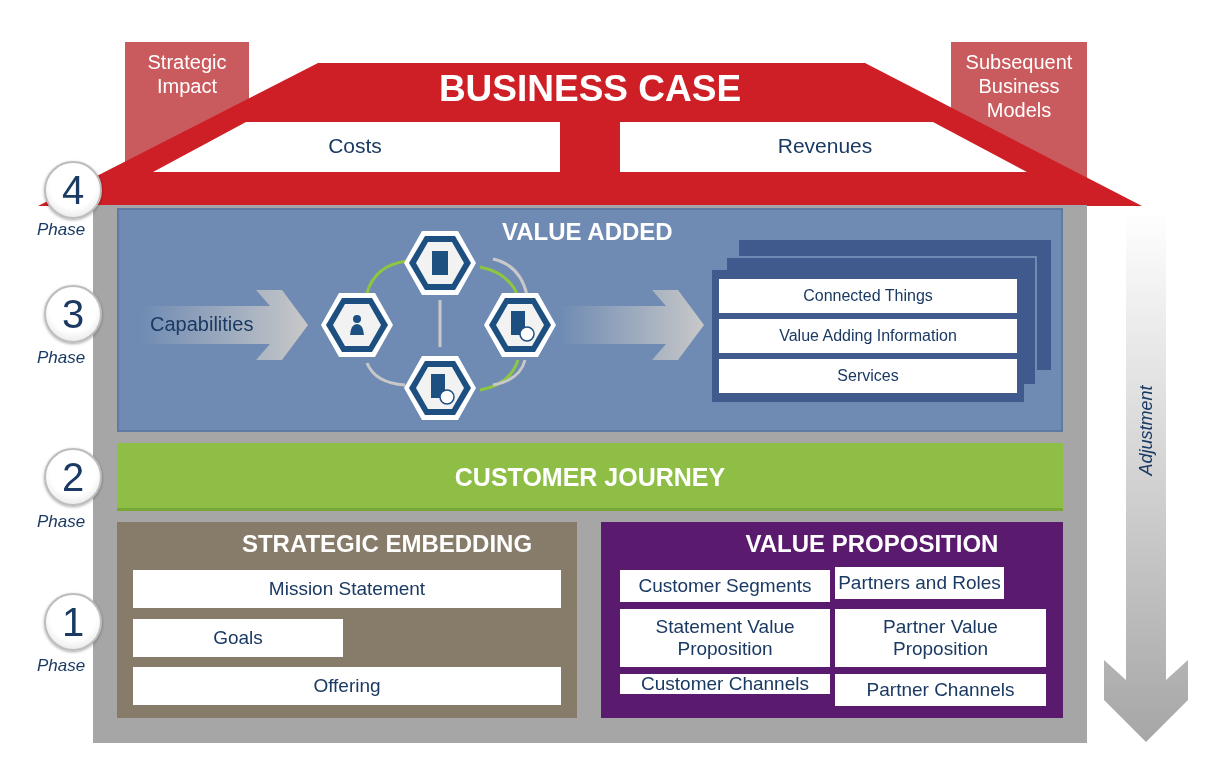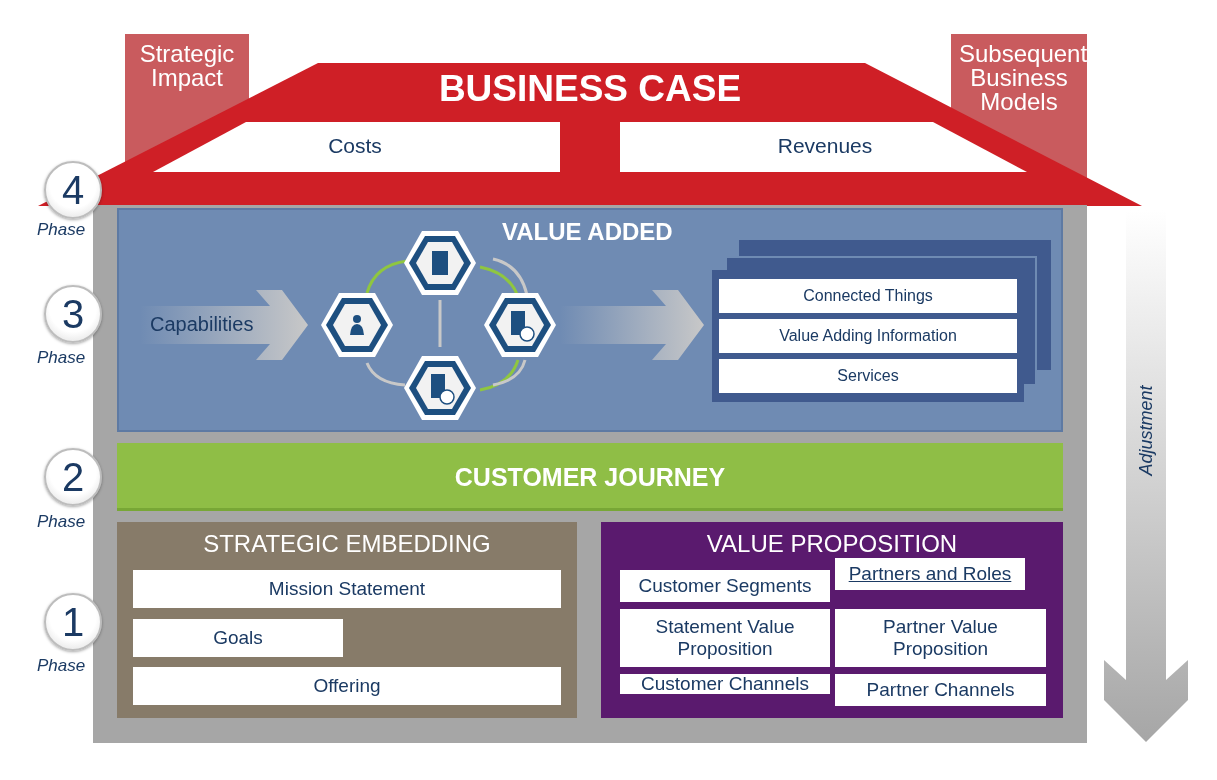--- a/index.html
+++ b/index.html
@@ -1,29 +1,29 @@
 <!DOCTYPE html>
 <html><head>
 <meta charset="utf-8">
 <style>
   html,body{margin:0;padding:0;background:#fff;}
   body{width:1217px;height:780px;position:relative;overflow:hidden;font-family:"Liberation Sans",sans-serif;}
   .abs{position:absolute;}
-  .chimney{background:#c95b5e;color:#fff;text-align:center;font-size:24px;line-height:24px;padding-top:8px;box-sizing:border-box;}
+  .chimney{background:#c95b5e;color:#fff;text-align:center;font-size:20px;line-height:24px;padding-top:8px;box-sizing:border-box;margin-top:8px;}
   .roof-title{color:#fff;font-weight:bold;font-size:37px;text-align:center;}
   .roof-box{color:#1b3a63;font-size:21px;text-align:center;}
   .phase-circle{width:54px;height:54px;border-radius:50%;background:radial-gradient(circle at 50% 40%,#fff 55%,#d9d9d9 100%);border:2px solid #bdbdbd;box-shadow:0 1px 3px rgba(0,0,0,.35);color:#1b3a63;font-size:40px;line-height:54px;text-align:center;}
   .phase-label{color:#1b3a63;font-style:italic;font-size:17px;width:80px;text-align:center;}
   .house{left:93px;top:205px;width:994px;height:538px;background:#a6a6a6;}
   .va{left:117px;top:208px;width:946px;height:224px;background:#6f8bb3;box-shadow:inset 0 0 0 2px #5e7aa3;}
   .va-title{color:#fff;font-weight:bold;font-size:24px;}
   .cj{left:117px;top:443px;width:946px;height:68px;background:#8fbe46;box-shadow:inset 0 -3px 0 #78a736;color:#fff;font-weight:bold;font-size:25px;text-align:center;line-height:68px;}
   .se{left:117px;top:522px;width:460px;height:196px;background:#877b69;}
   .vp{left:601px;top:522px;width:462px;height:196px;background:#5a1a6e;}
-  .sec-title{color:#fff;font-weight:normal;font-size:24px;text-align:center;width:100%;top:8px;}
+  .sec-title{color:#fff;font-weight:bold;font-size:24px;text-align:center;width:100%;top:8px;padding-left:40px;}
   .cell{background:#fff;color:#1b3a63;font-size:19px;text-align:center;display:flex;align-items:center;justify-content:center;line-height:22px;}
   .va-card{background:#fff;color:#1b3a63;font-size:16px;text-align:center;display:flex;align-items:center;justify-content:center;}
 </style>
 </head>
 <body>
 
 <div class="abs chimney" style="left:125px;top:34px;width:124px;height:150px;">
   <span style="display:block;width:100px;margin:0 auto;">Strategic Impact</span>
 </div>
 <div class="abs chimney" style="left:951px;top:34px;width:136px;height:150px;">
@@ -116,21 +116,21 @@
 <div class="abs se">
   <div class="abs sec-title">STRATEGIC EMBEDDING</div>
   <div class="abs cell" style="left:16px;top:48px;width:428px;height:38px;">Mission Statement</div>
   <div class="abs cell" style="left:16px;top:97px;width:210px;height:38px;">Goals</div>
   <div class="abs cell" style="left:16px;top:145px;width:428px;height:38px;">Offering</div>
 </div>
 
 <div class="abs vp">
   <div class="abs sec-title">VALUE PROPOSITION</div>
   <div class="abs cell" style="left:19px;top:48px;width:210px;height:32px;">Customer Segments</div>
-  <div class="abs cell" style="left:234px;top:36px;width:190px;height:32px;text-decoration:underline;">Partners and Roles</div>
+  <div class="abs cell" style="left:234px;top:45px;width:169px;height:32px;">Partners and Roles</div>
   <div class="abs cell" style="left:19px;top:87px;width:210px;height:58px;padding:0 30px;box-sizing:border-box;">Statement Value Proposition</div>
   <div class="abs cell" style="left:234px;top:87px;width:211px;height:58px;padding:0 40px;box-sizing:border-box;">Partner Value Proposition</div>
   <div class="abs cell" style="left:19px;top:152px;width:210px;height:20px;">Customer Channels</div>
   <div class="abs cell" style="left:234px;top:152px;width:211px;height:32px;">Partner Channels</div>
 </div>
 
 <div class="abs phase-circle" style="left:44px;top:161px;">4</div>
 <div class="abs phase-label" style="left:21px;top:220px;">Phase</div>
 <div class="abs phase-circle" style="left:44px;top:285px;">3</div>
 <div class="abs phase-label" style="left:21px;top:348px;">Phase</div>

